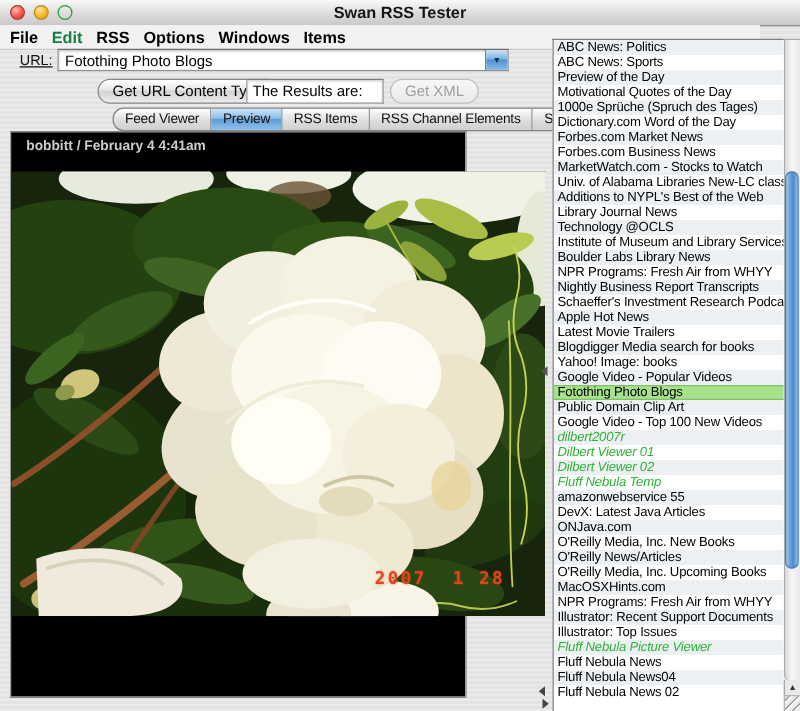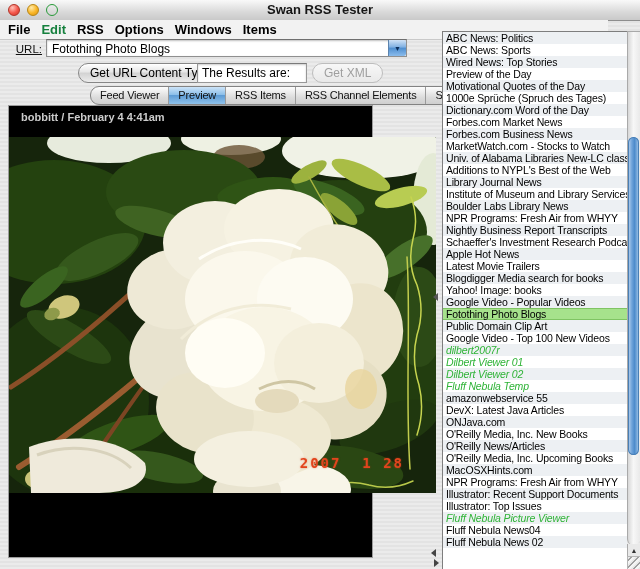--- a/index.html
+++ b/index.html
@@ -235,31 +235,31 @@
     </div>
   </div>
 
   <div class="split-up"></div>
   <div class="split-left"></div>
   <div class="split-right"></div>
 
   <div class="feed-list">
       <div class="feed-row">ABC News: Politics</div>
       <div class="feed-row">ABC News: Sports</div>
-      <div class="feed-row">Wired News: Top Stories</div>
       <div class="feed-row">Preview of the Day</div>
       <div class="feed-row">Motivational Quotes of the Day</div>
       <div class="feed-row">1000e Sprüche (Spruch des Tages)</div>
       <div class="feed-row">Dictionary.com Word of the Day</div>
       <div class="feed-row">Forbes.com Market News</div>
       <div class="feed-row">Forbes.com Business News</div>
       <div class="feed-row">MarketWatch.com - Stocks to Watch</div>
       <div class="feed-row">Univ. of Alabama Libraries New-LC class Tl</div>
       <div class="feed-row">Additions to NYPL's Best of the Web</div>
       <div class="feed-row">Library Journal News</div>
+      <div class="feed-row">Technology @OCLS</div>
       <div class="feed-row">Institute of Museum and Library Services</div>
       <div class="feed-row">Boulder Labs Library News</div>
       <div class="feed-row">NPR Programs: Fresh Air from WHYY</div>
       <div class="feed-row">Nightly Business Report Transcripts</div>
       <div class="feed-row">Schaeffer's Investment Research Podcasts</div>
       <div class="feed-row">Apple Hot News</div>
       <div class="feed-row">Latest Movie Trailers</div>
       <div class="feed-row">Blogdigger Media search for books</div>
       <div class="feed-row">Yahoo! Image: books</div>
       <div class="feed-row">Google Video - Popular Videos</div>
@@ -274,20 +274,21 @@
       <div class="feed-row">DevX: Latest Java Articles</div>
       <div class="feed-row">ONJava.com</div>
       <div class="feed-row">O'Reilly Media, Inc. New Books</div>
       <div class="feed-row">O'Reilly News/Articles</div>
       <div class="feed-row">O'Reilly Media, Inc. Upcoming Books</div>
       <div class="feed-row">MacOSXHints.com</div>
       <div class="feed-row">NPR Programs: Fresh Air from WHYY</div>
       <div class="feed-row">Illustrator: Recent Support Documents</div>
       <div class="feed-row">Illustrator: Top Issues</div>
       <div class="feed-row custom">Fluff Nebula Picture Viewer</div>
+      <div class="feed-row">Fluff Nebula News</div>
       <div class="feed-row">Fluff Nebula News04</div>
       <div class="feed-row">Fluff Nebula News 02</div>
     </div>
 
   <div class="scroll-track"></div>
   <div class="scroll-thumb"></div>
   <div class="sb-up">▲</div>
   <div class="grip"></div>
 
 </div>

